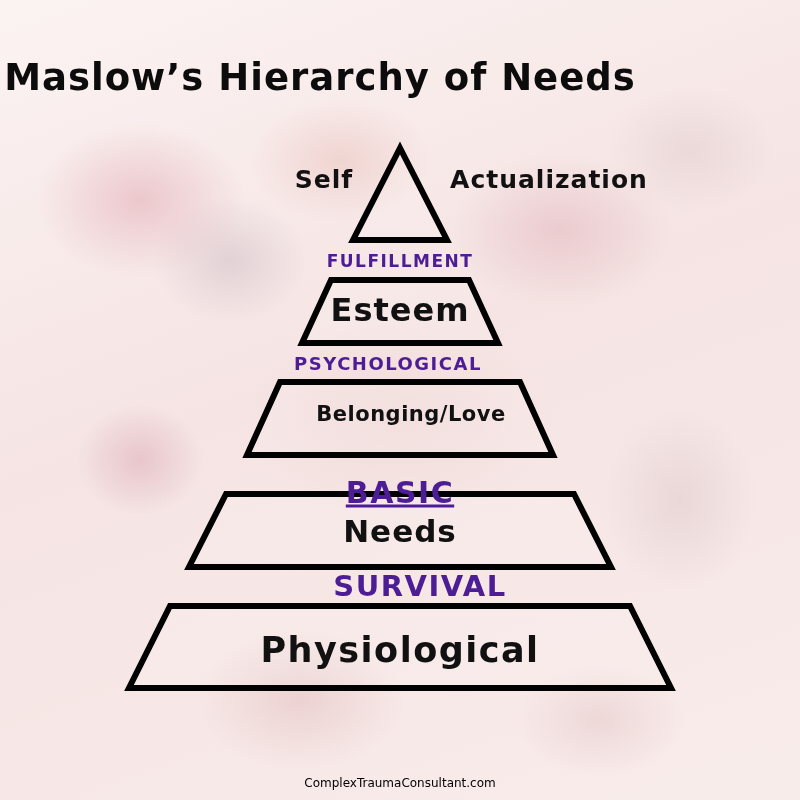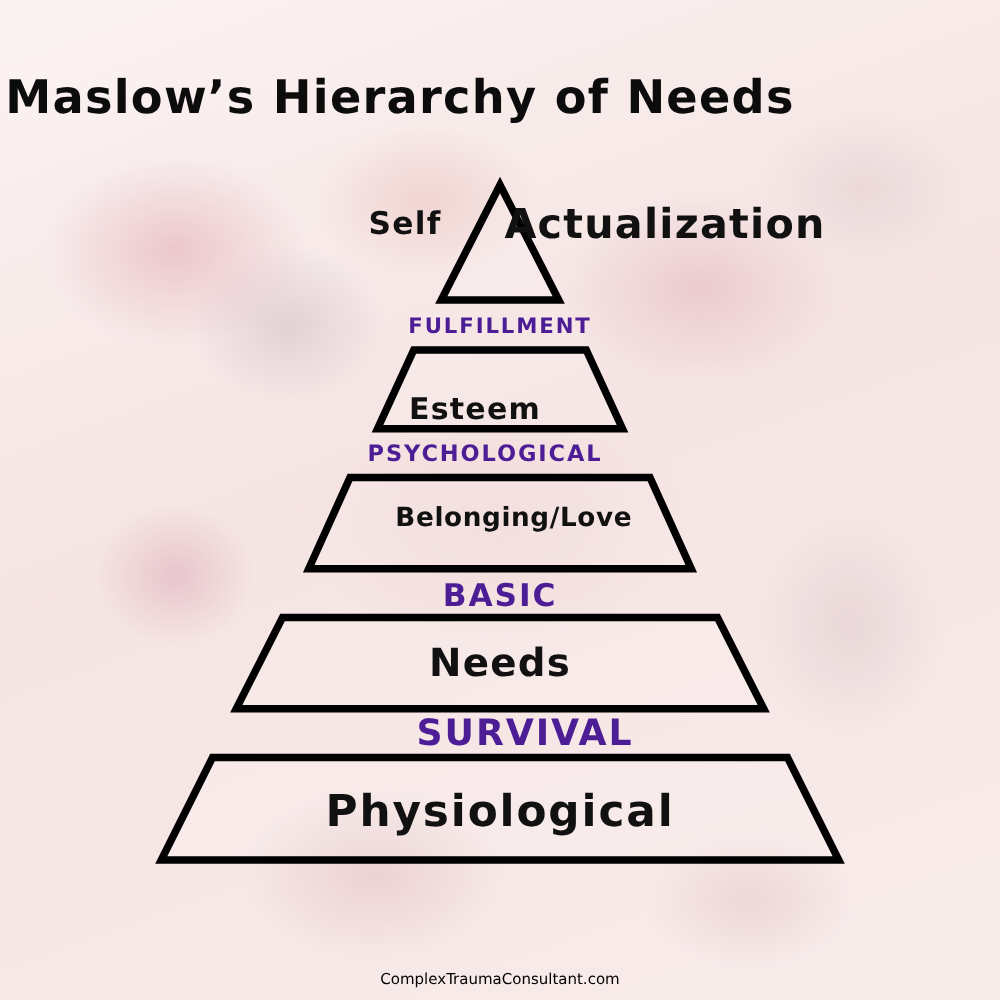--- a/index.html
+++ b/index.html
@@ -85,31 +85,31 @@
   <g fill="rgba(255,255,255,0.12)" stroke="#000000" stroke-width="6" stroke-linejoin="miter">
     <polygon points="400,148 353,240 447,240"></polygon>
     <polygon points="331,280 469,280 498,343 302,343"></polygon>
     <polygon points="280,382 520,382 553,455 247,455"></polygon>
     <polygon points="226,494 574,494 611,567 189,567"></polygon>
     <polygon points="170,606 630,606 671,688 129,688"></polygon>
   </g>
 </svg>
 
 <div class="label" style="left:324px; top:179px; font-size:25px; letter-spacing:1px;">Self</div>
-<div class="label" style="left:532px; top:179px; font-size:33px; letter-spacing:1px;">Actualization</div>
+<div class="label" style="left:549px; top:179px; font-size:25px; letter-spacing:1px;">Actualization</div>
 
 <div class="category" style="left:400px; top:261px; font-size:17px;">FULFILLMENT</div>
 
-<div class="label" style="left:380px; top:310px; font-size:24px; letter-spacing:1px;margin-top:17px;">Esteem</div>
+<div class="label" style="left:400px; top:310px; font-size:32px; letter-spacing:1px;">Esteem</div>
 
 <div class="category" style="left:388px; top:363px; font-size:18px;">PSYCHOLOGICAL</div>
 
 <div class="label" style="left:400px; top:414px; font-size:21px; letter-spacing:0.5px;margin-left:11px;">Belonging/Love</div>
 
-<div class="category" style="left:400px; top:476px; font-size:25px;">BASIC</div>
+<div class="category" style="left:400px; top:492px; font-size:30px;text-decoration:underline;">BASIC</div>
 
 <div class="label" style="left:400px; top:531px; font-size:31px; letter-spacing:1px;">Needs</div>
 
 <div class="category" style="left:420px; top:586px; font-size:29px;">SURVIVAL</div>
 
 <div class="label" style="left:400px; top:650px; font-size:35px; letter-spacing:1.5px;">Physiological</div>
 
 <div class="footer">ComplexTraumaConsultant.com</div>
 
 </body></html>

